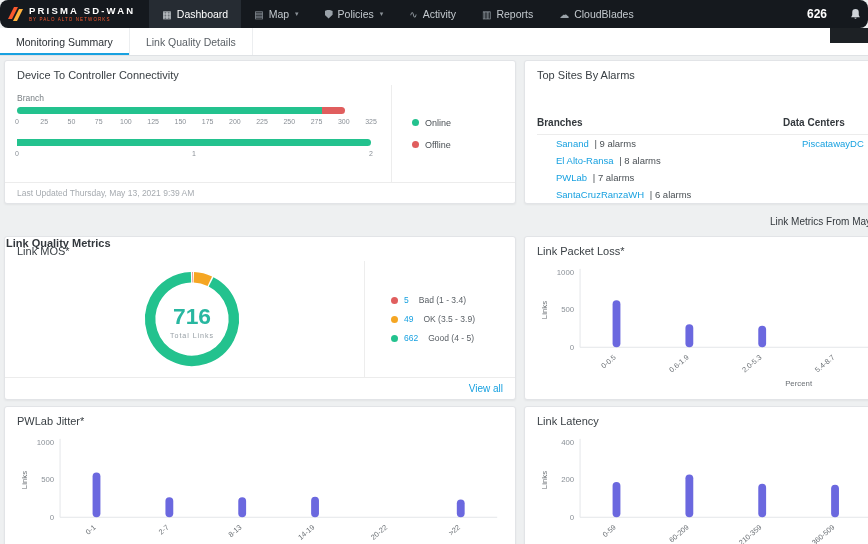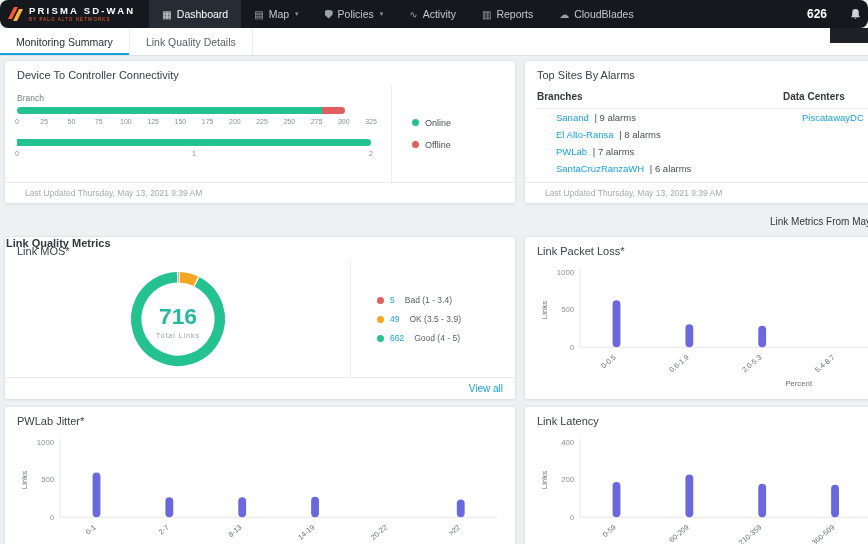--- a/index.html
+++ b/index.html
@@ -28,21 +28,21 @@
   .tab.active::after { content:""; position:absolute; left:0; right:0; bottom:0; height:2px; background:#18a1e0; }
   .corner-box { position:absolute; right:0; top:0; width:38px; height:15px; background:#1d2125; }
 
   
   .content { padding:4px 4px 0; width:1040px; }
   .row { display:flex; gap:8px; width:1032px; margin-bottom:6px; }
   .card { flex:0 0 512px; background:#fff; border:1px solid #e2e4e7; border-radius:3px; box-shadow:0 1px 2px rgba(0,0,0,.05); display:flex; flex-direction:column; overflow:hidden; }
   .row1 .card { height:144px; }
   .row2 .card, .row3 .card { height:164px; }
   .card-title { font-size:11px; color:#3a4045; padding:8px 12px 4px; }
-  .card-footer { margin-top:auto; border-top:1px solid #ececec; font-size:8.5px; color:#a6abb0; padding:5px 20px; }
+  .card-footer { margin-top:auto; border-top:1px solid #ececec; font-size:8.5px; color:#a6abb0; padding:5px 12px; }
   .card-footer.linkrow { display:flex; justify-content:flex-end; padding:5px 12px; }
   .view-all { color:#18a1e0; font-size:10px; cursor:pointer; text-decoration:none; }
 
   
   .conn-body { flex:1; display:flex; }
   .conn-charts { flex:1; padding:2px 6px 0 0; }
   .hbar { margin:6px 14px 10px 12px; }
   .hbar-label { font-size:8.5px; color:#7a8085; margin-bottom:4px; }
   .hbar-track { height:7px; display:flex; }
   .hbar-seg { height:7px; display:block; }
@@ -51,32 +51,32 @@
   .hbar-ticks { position:relative; height:11px; margin-top:4px; font-size:7px; color:#8a9097; }
   .hbar-ticks span { position:absolute; transform:translateX(-50%); }
   .conn-legend { width:124px; border-left:1px solid #ededed; display:flex; flex-direction:column; justify-content:center; gap:12px; padding-left:20px; }
   .legend-item { display:flex; align-items:center; gap:6px; font-size:9px; color:#4a5055; }
   .dot { width:7px; height:7px; border-radius:50%; display:inline-block; flex:0 0 7px; }
 
   
   .ts-body { flex:1; display:flex; padding:0 12px; }
   .ts-col1 { width:252px; }
   .ts-col2 { flex:1; min-width:240px; }
-  .ts-head { font-size:10px; font-weight:bold; color:#33383d; padding:6px 0 6px; border-bottom:1px solid #ececec; }
+  .ts-head { font-size:10px; font-weight:bold; color:#33383d; padding:6px 0 6px; border-bottom:1px solid #ececec;margin-top:26px; }
   .ts-row { padding:3px 0; font-size:9.5px; white-space:nowrap;margin-left:19px; }
   .ts-link { color:#18a1e0; cursor:pointer; text-decoration:none; }
   .ts-alarms { color:#4a5055; margin-left:3px; }
 
   
   .section-head { position:relative; height:22px; display:flex; align-items:center; margin:0 2px 4px; }
   .section-title { font-size:11px; font-weight:bold; color:#33383d;margin-top:43px; }
   .section-right { position:absolute; left:764px; font-size:10px; color:#33383d; white-space:nowrap; }
 
   
-  .mos-body { flex:1; display:flex; }
+  .mos-body { flex:1; display:flex;padding-left:14px; }
   .mos-chart { width:346px; display:flex; align-items:center; justify-content:center; border-right:1px solid #ededed; }
   .mos-legend { flex:1; display:flex; flex-direction:column; justify-content:center; gap:9px; padding-left:26px; }
   .mos-legend .legend-item { font-size:8.5px; }
   .mos-count { color:#18a1e0; margin-right:4px; }
   .mos-label { color:#5a6066; }
 
   
   .vbar-wrap { flex:1; padding:2px 10px 2px; }
   .vbar-wrap svg { width:100%; height:100%; }
 </style>

